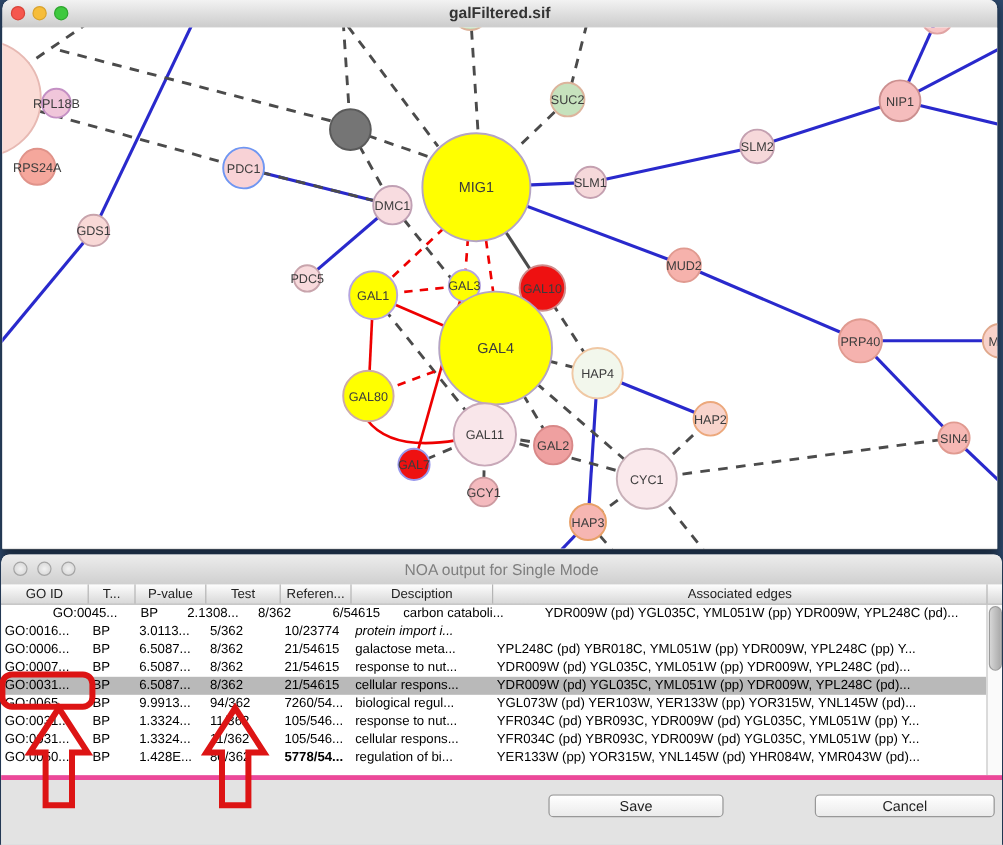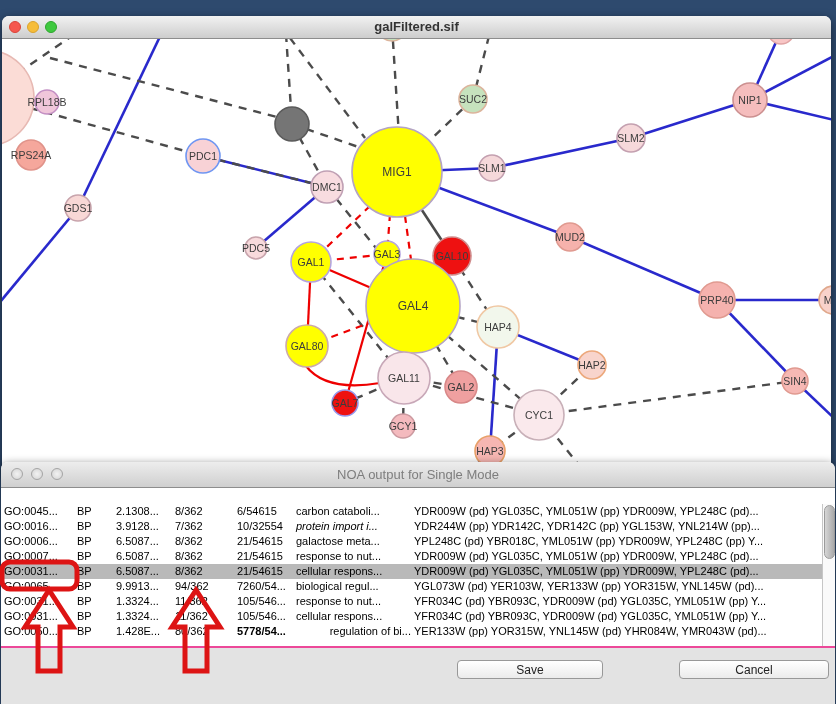--- a/index.html
+++ b/index.html
@@ -3,21 +3,21 @@
 <meta charset="utf-8">
 <style>
   html,body{margin:0;padding:0}
   body{
     width:836px;height:704px;position:relative;overflow:hidden;
     background:#2e4a6e;
     font-family:"Liberation Sans",sans-serif;
   }
   .window{position:absolute;background:#fff}
   
-  #net-win{left:2px;top:16px;width:829px;height:457px;border-radius:7px 7px 0 0;
+  #net-win{left:2px;top:0;width:829px;height:457px;border-radius:7px 7px 0 0;
            box-shadow:0 3px 10px rgba(0,0,0,.55);border-bottom:1px solid #8d8d8d}
   .titlebar{position:absolute;left:0;top:0;right:0;
             background:linear-gradient(#f2f2f2,#cdcdcd);
             border-bottom:1px solid #8d8d8d;border-radius:7px 7px 0 0}
   #net-title-bar{height:22px}
   .titletext{position:absolute;left:0;right:0;text-align:center;
              font-size:13px;font-weight:bold;color:#333}
   #net-title-bar .titletext{top:3px}
   .tl{position:absolute;width:12px;height:12px;border-radius:50%;box-sizing:border-box}
   #net-canvas{position:absolute;left:0;top:23px;background:#fff}
@@ -42,21 +42,21 @@
   .hfill{flex:1;border-right:none}
   #noa-rows{position:absolute;top:42px;left:0;width:821px;height:142px;background:#fff;overflow:hidden}
   .trow{display:flex;height:15px;line-height:15px;font-size:11px;color:#000;white-space:nowrap}
   .trow.sel{background:#b9b9b9}
   .tcell{overflow:hidden;padding-left:3px;box-sizing:border-box;flex-shrink:0}
   #noa-scrollbar{position:absolute;top:42px;left:821px;width:13px;height:142px;
                  background:#fafafa;border-left:1px solid #c6c6c6;box-sizing:border-box}
   #noa-thumb{position:absolute;top:1px;left:1px;width:9px;height:52px;border-radius:6px;
              background:linear-gradient(90deg,#d6d6d6,#a9a9a9);border:1px solid #9b9b9b}
   #noa-bottom{position:absolute;top:184px;left:0;width:834px;height:58px;
-              background:#e3e3e3;border-top:2px solid #ec4899;box-sizing:border-box}
+              background:#e3e3e3;border-top:4px solid #ec4899;box-sizing:border-box}
   .btn{position:absolute;top:12px;height:19px;border:1px solid #989898;border-radius:4px;
        background:linear-gradient(#ffffff,#ebebeb);font-size:12px;color:#222;
        text-align:center;line-height:18px;box-sizing:border-box;cursor:default}
   #save-btn{left:456px;width:146px}
   #cancel-btn{left:678px;width:150px}
   
   #annot{position:absolute;left:0;top:0;pointer-events:none;z-index:99}
 </style>
 </head>
 <body>
@@ -186,38 +186,47 @@
     </svg>
 </div>
 
 <div class="window" id="noa-win">
   <div class="titlebar" id="noa-title-bar">
     <span class="tl tl-inactive" style="left:10px;top:6px"></span>
     <span class="tl tl-inactive" style="left:30px;top:6px"></span>
     <span class="tl tl-inactive" style="left:50px;top:6px"></span>
     <div class="titletext">NOA output for Single Mode</div>
   </div>
+  <div id="noa-header">
+      <div class="hcell" style="width: 73px;">GO ID</div>
+      <div class="hcell" style="width: 39px;">T...</div>
+      <div class="hcell" style="width: 59px;">P-value</div>
+      <div class="hcell" style="width: 62px;">Test</div>
+      <div class="hcell" style="width: 59px;">Referen...</div>
+      <div class="hcell" style="width: 118px;">Desciption</div>
+      <div class="hcell" style="width: 412px;">Associated edges</div>
+      <div class="hcell hfill"></div>
+    </div>
   <div id="noa-rows">
       <div class="trow">
-        <div class="tcell" style="width: 73px;">GO:0045...</div>
+        <div class="tcell" style="width: 73px; margin-left: 40px;">GO:0045...</div>
         <div class="tcell" style="width: 39px;">BP</div>
         <div class="tcell" style="width: 59px;">2.1308...</div>
         <div class="tcell" style="width: 62px;">8/362</div>
         <div class="tcell" style="width: 59px;">6/54615</div>
         <div class="tcell" style="width: 118px;">carbon cataboli...</div>
         <div class="tcell" style="width: 412px;">YDR009W (pd) YGL035C, YML051W (pp) YDR009W, YPL248C (pd)...</div>
       </div>
       <div class="trow">
         <div class="tcell" style="width: 73px;">GO:0016...</div>
         <div class="tcell" style="width: 39px;">BP</div>
-        <div class="tcell" style="width: 59px;">3.9128...</div>
-        <div class="tcell" style="width: 62px;">7/362</div>
-        <div class="tcell" style="width: 59px;">10/32554</div>
+        <div class="tcell" style="width: 59px;">3.0113...</div>
+        <div class="tcell" style="width: 62px;">5/362</div>
+        <div class="tcell" style="width: 59px;">10/23774</div>
         <div class="tcell" style="width: 118px; font-style: italic;">protein import i...</div>
-        <div class="tcell" style="width: 412px;">YDR244W (pp) YDR142C, YDR142C (pp) YGL153W, YNL214W (pp)...</div>
       </div>
       <div class="trow">
         <div class="tcell" style="width: 73px;">GO:0006...</div>
         <div class="tcell" style="width: 39px;">BP</div>
         <div class="tcell" style="width: 59px;">6.5087...</div>
         <div class="tcell" style="width: 62px;">8/362</div>
         <div class="tcell" style="width: 59px;">21/54615</div>
         <div class="tcell" style="width: 118px;">galactose meta...</div>
         <div class="tcell" style="width: 412px;">YPL248C (pd) YBR018C, YML051W (pp) YDR009W, YPL248C (pp) Y...</div>
       </div>
@@ -265,21 +274,21 @@
         <div class="tcell" style="width: 59px;">105/546...</div>
         <div class="tcell" style="width: 118px;">cellular respons...</div>
         <div class="tcell" style="width: 412px;">YFR034C (pd) YBR093C, YDR009W (pd) YGL035C, YML051W (pp) Y...</div>
       </div>
       <div class="trow">
         <div class="tcell" style="width: 73px;">GO:0050...</div>
         <div class="tcell" style="width: 39px;">BP</div>
         <div class="tcell" style="width: 59px;">1.428E...</div>
         <div class="tcell" style="width: 62px;">80/362</div>
         <div class="tcell" style="width: 59px; font-weight: bold;">5778/54...</div>
-        <div class="tcell" style="width: 118px; text-align: right;">regulation of bi...</div>
+        <div class="tcell" style="width: 118px;">regulation of bi...</div>
         <div class="tcell" style="width: 412px;">YER133W (pp) YOR315W, YNL145W (pd) YHR084W, YMR043W (pd)...</div>
       </div>
     </div>
   <div id="noa-scrollbar">
     <div id="noa-thumb"></div>
   </div>
   <div id="noa-bottom">
     <div class="btn" id="save-btn">Save</div>
     <div class="btn" id="cancel-btn">Cancel</div>
   </div>

